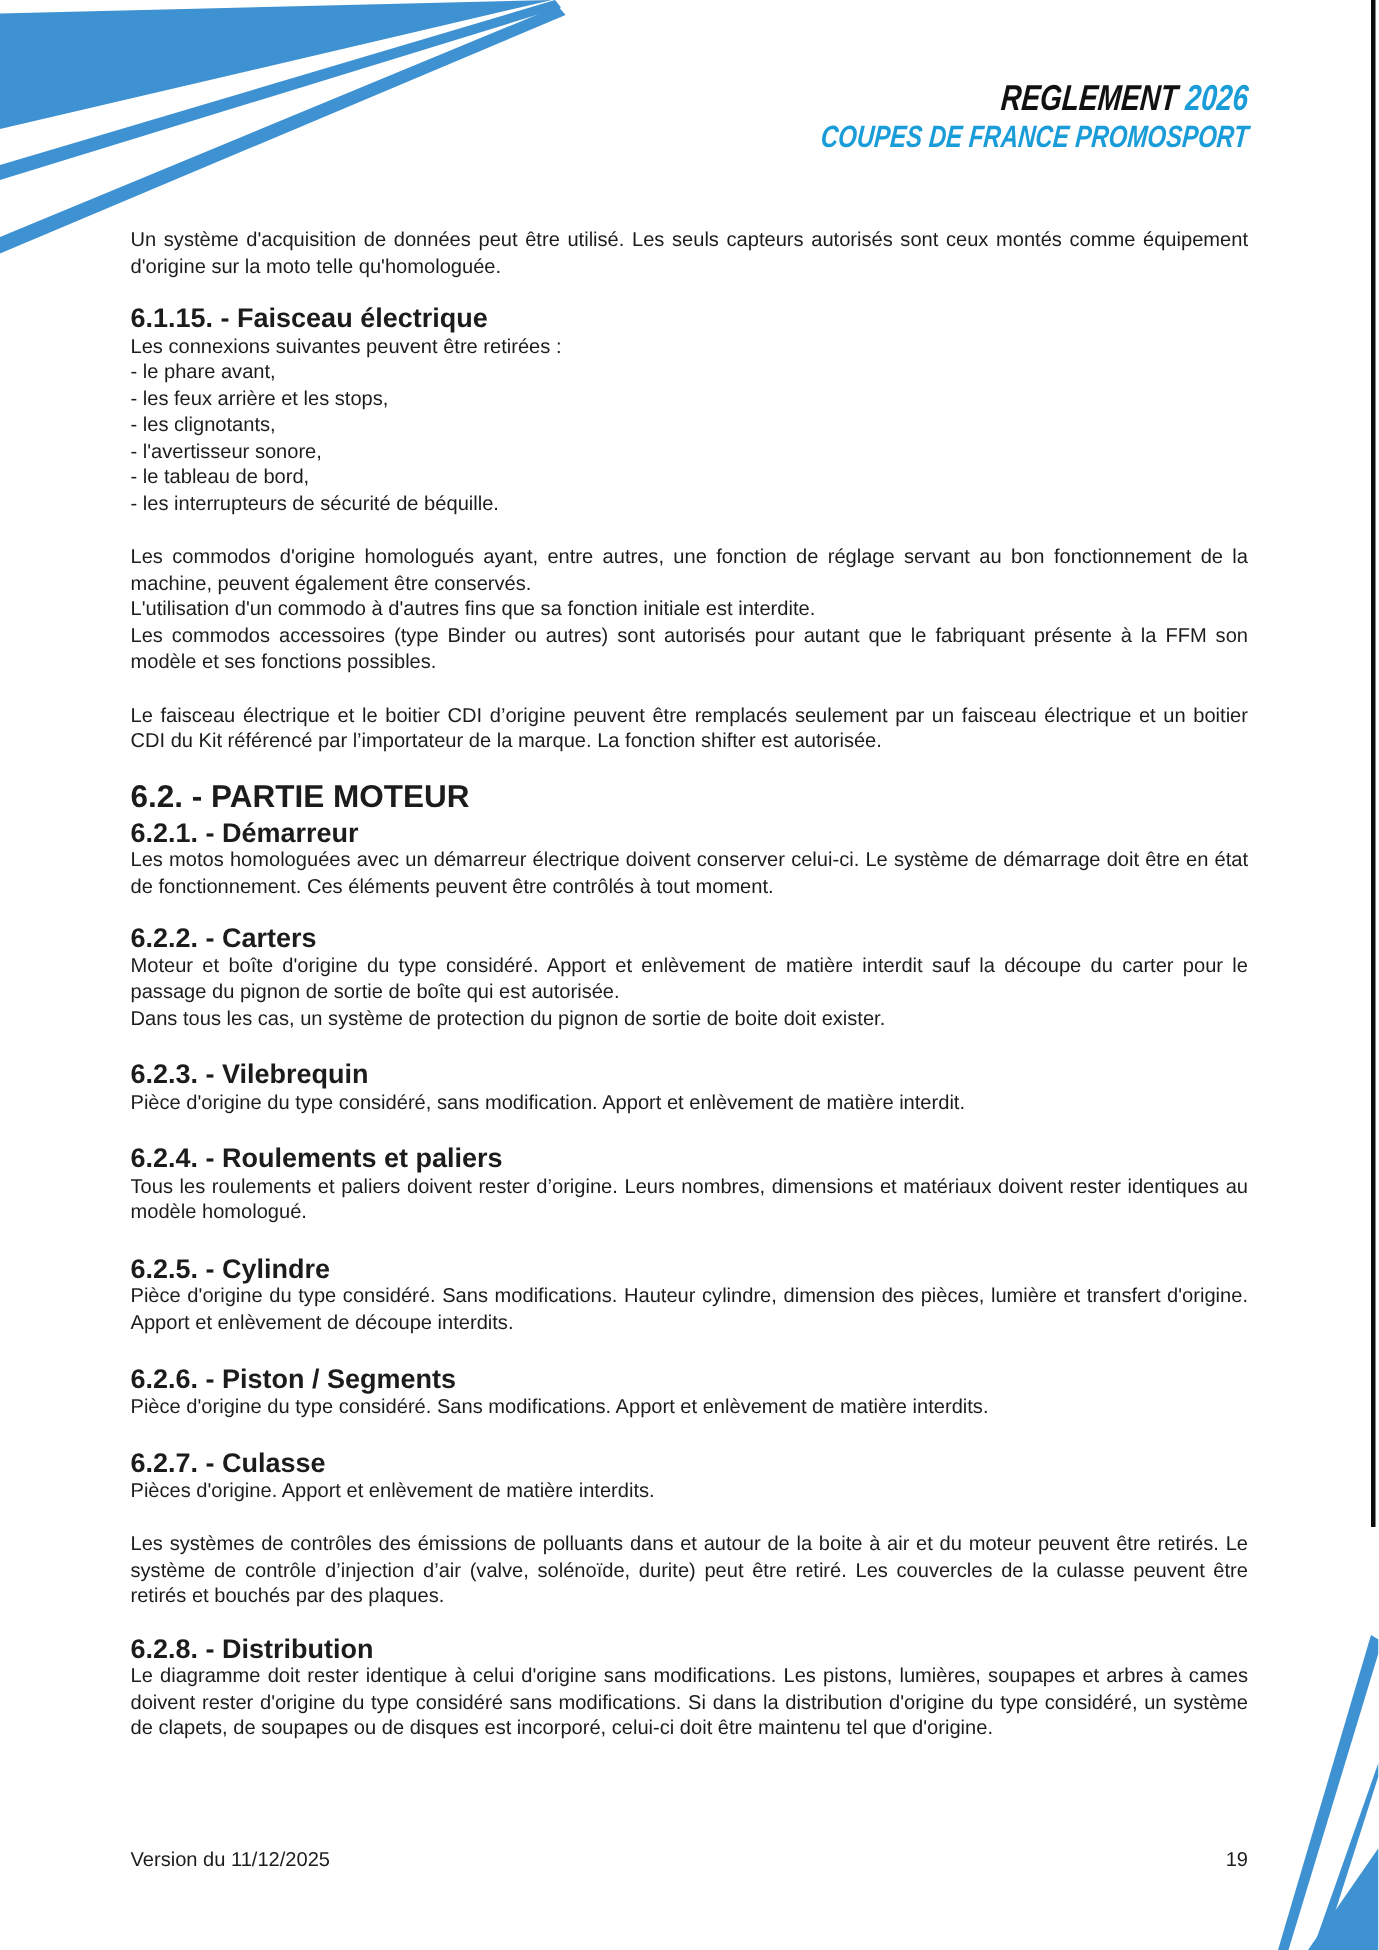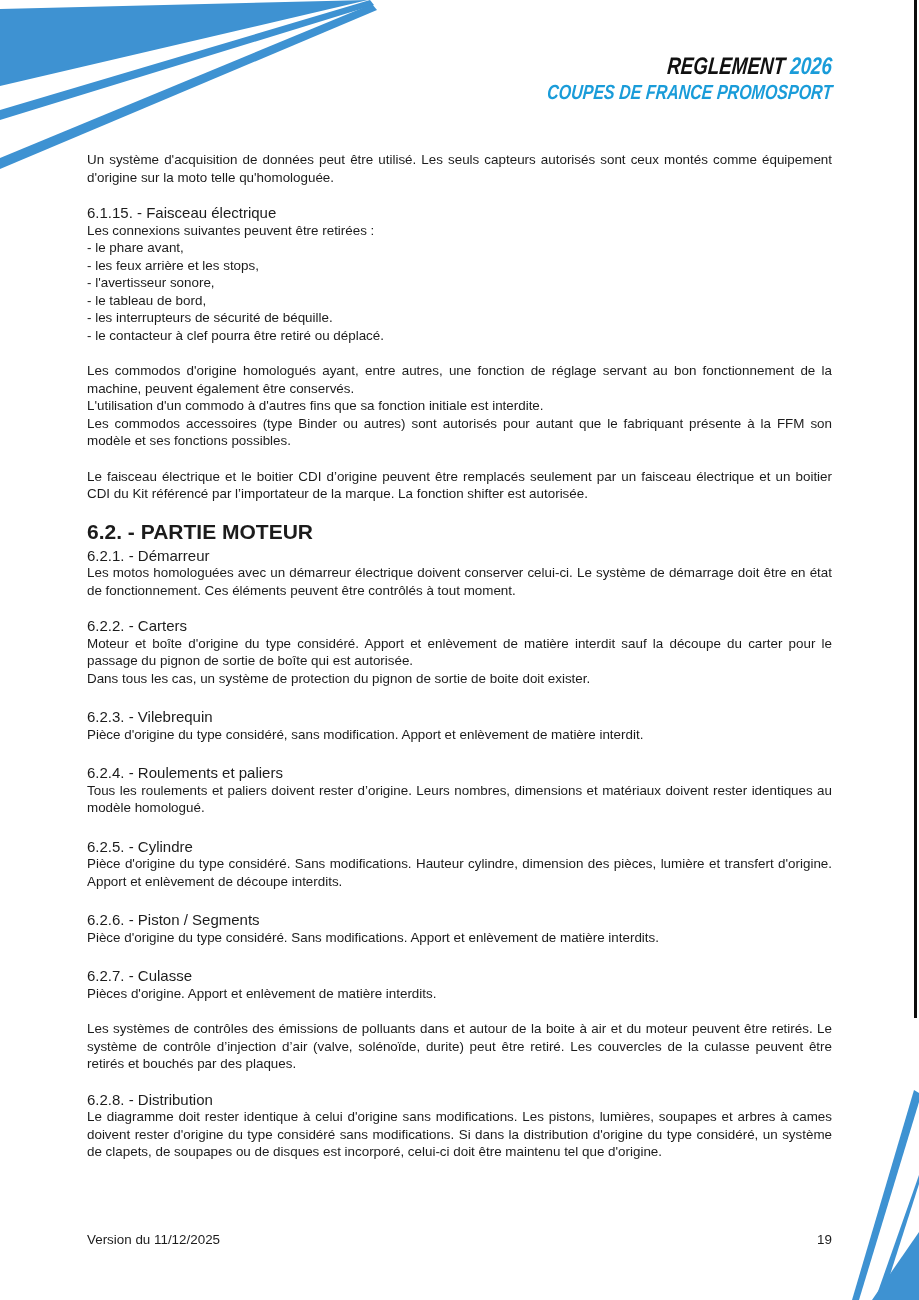--- a/index.html
+++ b/index.html
@@ -42,21 +42,21 @@
 
   
   .content {
     position: absolute; left: 87px; top: 151px; width: 745px;
     font-size: 13.4px; line-height: 17.5px;
   }
   .content p, .content h2, .content h3 { margin: 0; padding: 0; }
   .p  { font-weight: normal; }
   .j  { text-align: justify; }
   .li { font-weight: normal; }
-  .h3 { font-size: 15px; font-weight: normal; }
+  .h3 { font-size: 18px; font-weight: bold; }
   .h2 { font-size: 21px; font-weight: bold; line-height: 22px; }
   .g  { margin-top: 18px !important; }
   .g2 { margin-top: 21px !important; }
   .t  { margin-top: 4px !important; }
 
   
   .footer {
     position: absolute; left: 87px; top: 1231px; width: 745px;
     font-size: 13.4px; line-height: 17.5px;
     display: flex; justify-content: space-between;
@@ -82,24 +82,24 @@
     </div>
     <div class="brand-line brand-line2">COUPES DE FRANCE PROMOSPORT</div>
   </div>
 
   <div class="content">
     <p class="p j">Un système d'acquisition de données peut être utilisé. Les seuls capteurs autorisés sont ceux montés comme équipement d'origine sur la moto telle qu'homologuée.</p>
     <h3 class="h3 g">6.1.15. - Faisceau électrique</h3>
     <p class="p">Les connexions suivantes peuvent être retirées :</p>
     <p class="li">- le phare avant,</p>
     <p class="li">- les feux arrière et les stops,</p>
+    <p class="li">- les clignotants,</p>
     <p class="li">- l'avertisseur sonore,</p>
     <p class="li">- le tableau de bord,</p>
     <p class="li">- les interrupteurs de sécurité de béquille.</p>
-    <p class="li">- le contacteur à clef pourra être retiré ou déplacé.</p>
     <p class="p j g">Les commodos d'origine homologués ayant, entre autres, une fonction de réglage servant au bon fonctionnement de la machine, peuvent également être conservés.</p>
     <p class="p">L'utilisation d'un commodo à d'autres fins que sa fonction initiale est interdite.</p>
     <p class="p j">Les commodos accessoires (type Binder ou autres) sont autorisés pour autant que le fabriquant présente à la FFM son modèle et ses fonctions possibles.</p>
     <p class="p j g">Le faisceau électrique et le boitier CDI d’origine peuvent être remplacés seulement par un faisceau électrique et un boitier CDI du Kit référencé par l’importateur de la marque. La fonction shifter est autorisée.</p>
     <h2 class="h2 g">6.2. - PARTIE MOTEUR</h2>
     <h3 class="h3 t">6.2.1. - Démarreur</h3>
     <p class="p j">Les motos homologuées avec un démarreur électrique doivent conserver celui-ci. Le système de démarrage doit être en état de fonctionnement. Ces éléments peuvent être contrôlés à tout moment.</p>
     <h3 class="h3 g">6.2.2. - Carters</h3>
     <p class="p j">Moteur et boîte d'origine du type considéré. Apport et enlèvement de matière interdit sauf la découpe du carter pour le passage du pignon de sortie de boîte qui est autorisée.</p>
     <p class="p">Dans tous les cas, un système de protection du pignon de sortie de boite doit exister.</p>

